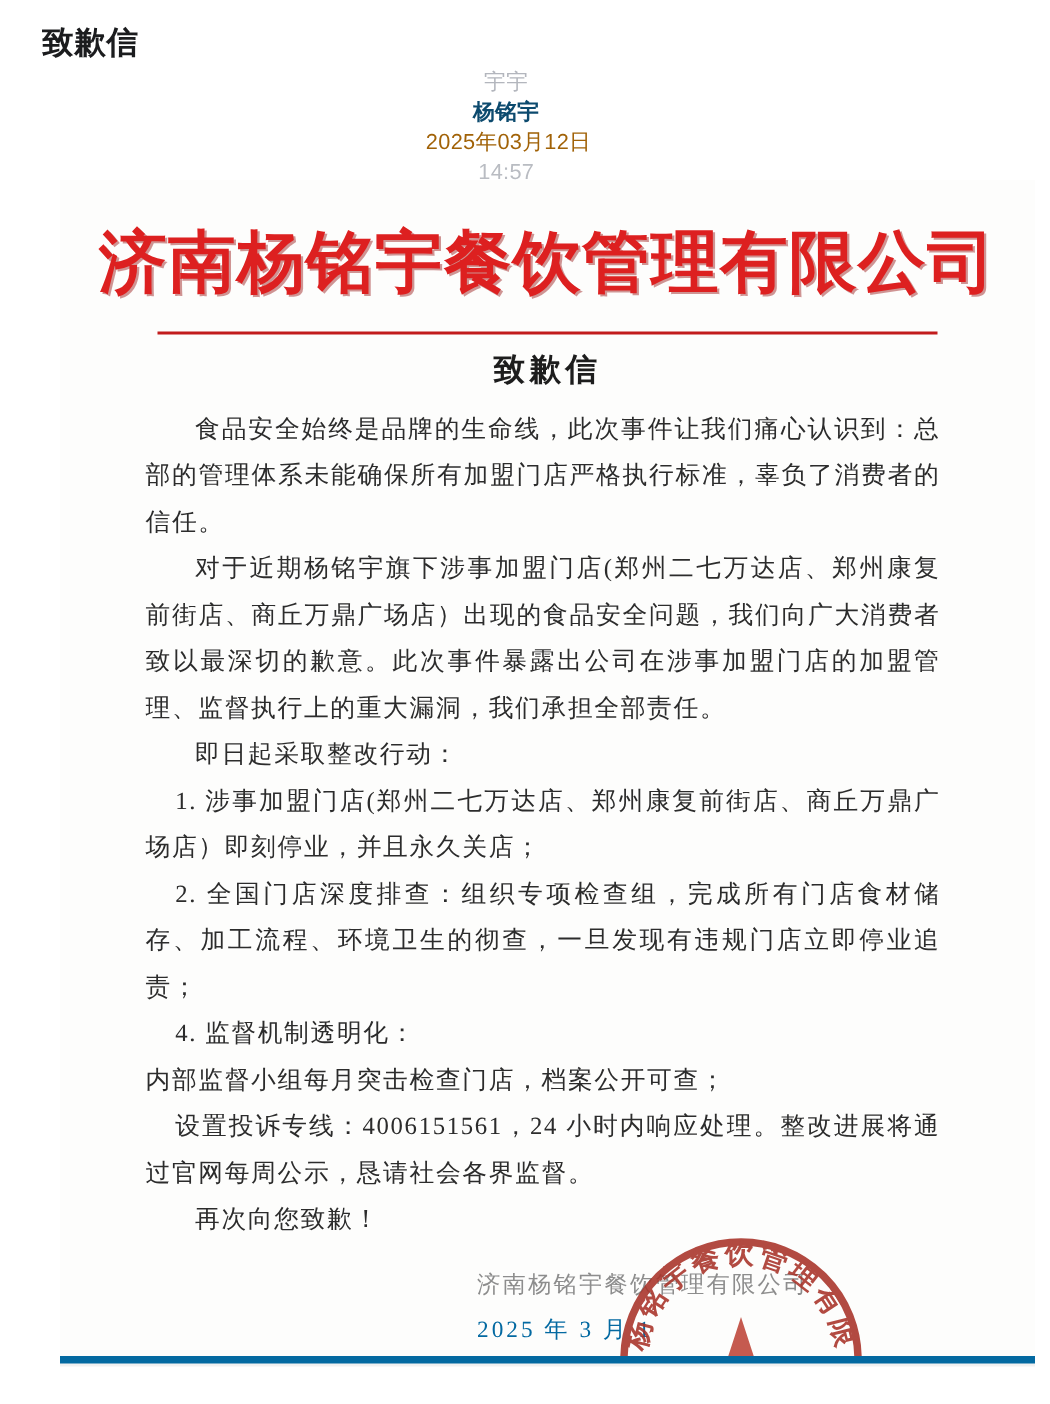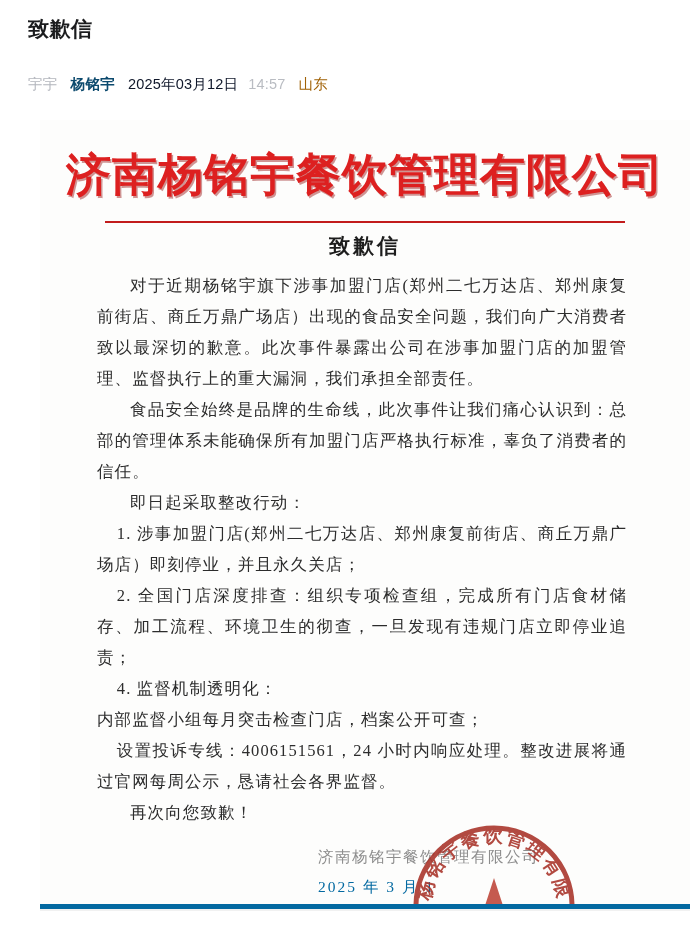--- a/index.html
+++ b/index.html
@@ -26,40 +26,41 @@
   }
   .post-title {
     font-size: 21px;
     line-height: 30px;
     font-weight: 700;
     color: #1b1c1e;
     letter-spacing: 0.5px;
     margin: 0;
   }
   .byline {
-    margin-top: 30px;
+    margin-top: 1px;
     display: flex;
     align-items: center;
     font-size: 14.5px;
     line-height: 20px;
     white-space: nowrap;
+    flex-direction: column;
   }
   .byline-channel {
     color: #b3b6bd;
     margin-right: 13px;
     letter-spacing: 0.3px;
   }
   .byline-author {
     color: #0c4a6e;
     font-weight: 700;
     margin-right: 13px;
     letter-spacing: 0.3px;
   }
   .byline-date {
-    color: #0f172a;
+    color: #a16207;
     margin-right: 10px;
     letter-spacing: 0.2px;
   }
   .byline-time {
     color: #b9bcc2;
     margin-right: 13px;
     letter-spacing: 0.2px;
   }
   .byline-location {
     color: #a16207;
@@ -205,22 +206,22 @@
   </div>
 
   <div class="doc-image">
     <div class="doc-inner">
 
       <div class="company-name">济南杨铭宇餐饮管理有限公司</div>
       <div class="masthead-rule"></div>
       <div class="doc-subtitle">致歉信</div>
 
       <div class="doc-body">
+        <p>食品安全始终是品牌的生命线，此次事件让我们痛心认识到：总部的管理体系未能确保所有加盟门店严格执行标准，辜负了消费者的信任。</p>
         <p>对于近期杨铭宇旗下涉事加盟门店(郑州二七万达店、郑州康复前街店、商丘万鼎广场店）出现的食品安全问题，我们向广大消费者致以最深切的歉意。此次事件暴露出公司在涉事加盟门店的加盟管理、监督执行上的重大漏洞，我们承担全部责任。</p>
-        <p>食品安全始终是品牌的生命线，此次事件让我们痛心认识到：总部的管理体系未能确保所有加盟门店严格执行标准，辜负了消费者的信任。</p>
         <p>即日起采取整改行动：</p>
         <p class="hang">1. 涉事加盟门店(郑州二七万达店、郑州康复前街店、商丘万鼎广场店）即刻停业，并且永久关店；</p>
         <p class="hang">2. 全国门店深度排查：组织专项检查组，完成所有门店食材储存、加工流程、环境卫生的彻查，一旦发现有违规门店立即停业追责；</p>
         <p class="hang">4. 监督机制透明化：</p>
         <p class="no-indent">内部监督小组每月突击检查门店，档案公开可查；</p>
         <p class="hang">设置投诉专线：4006151561，24 小时内响应处理。整改进展将通过官网每周公示，恳请社会各界监督。</p>
         <p>再次向您致歉！</p>
       </div>
 
       <div class="sign-block">

